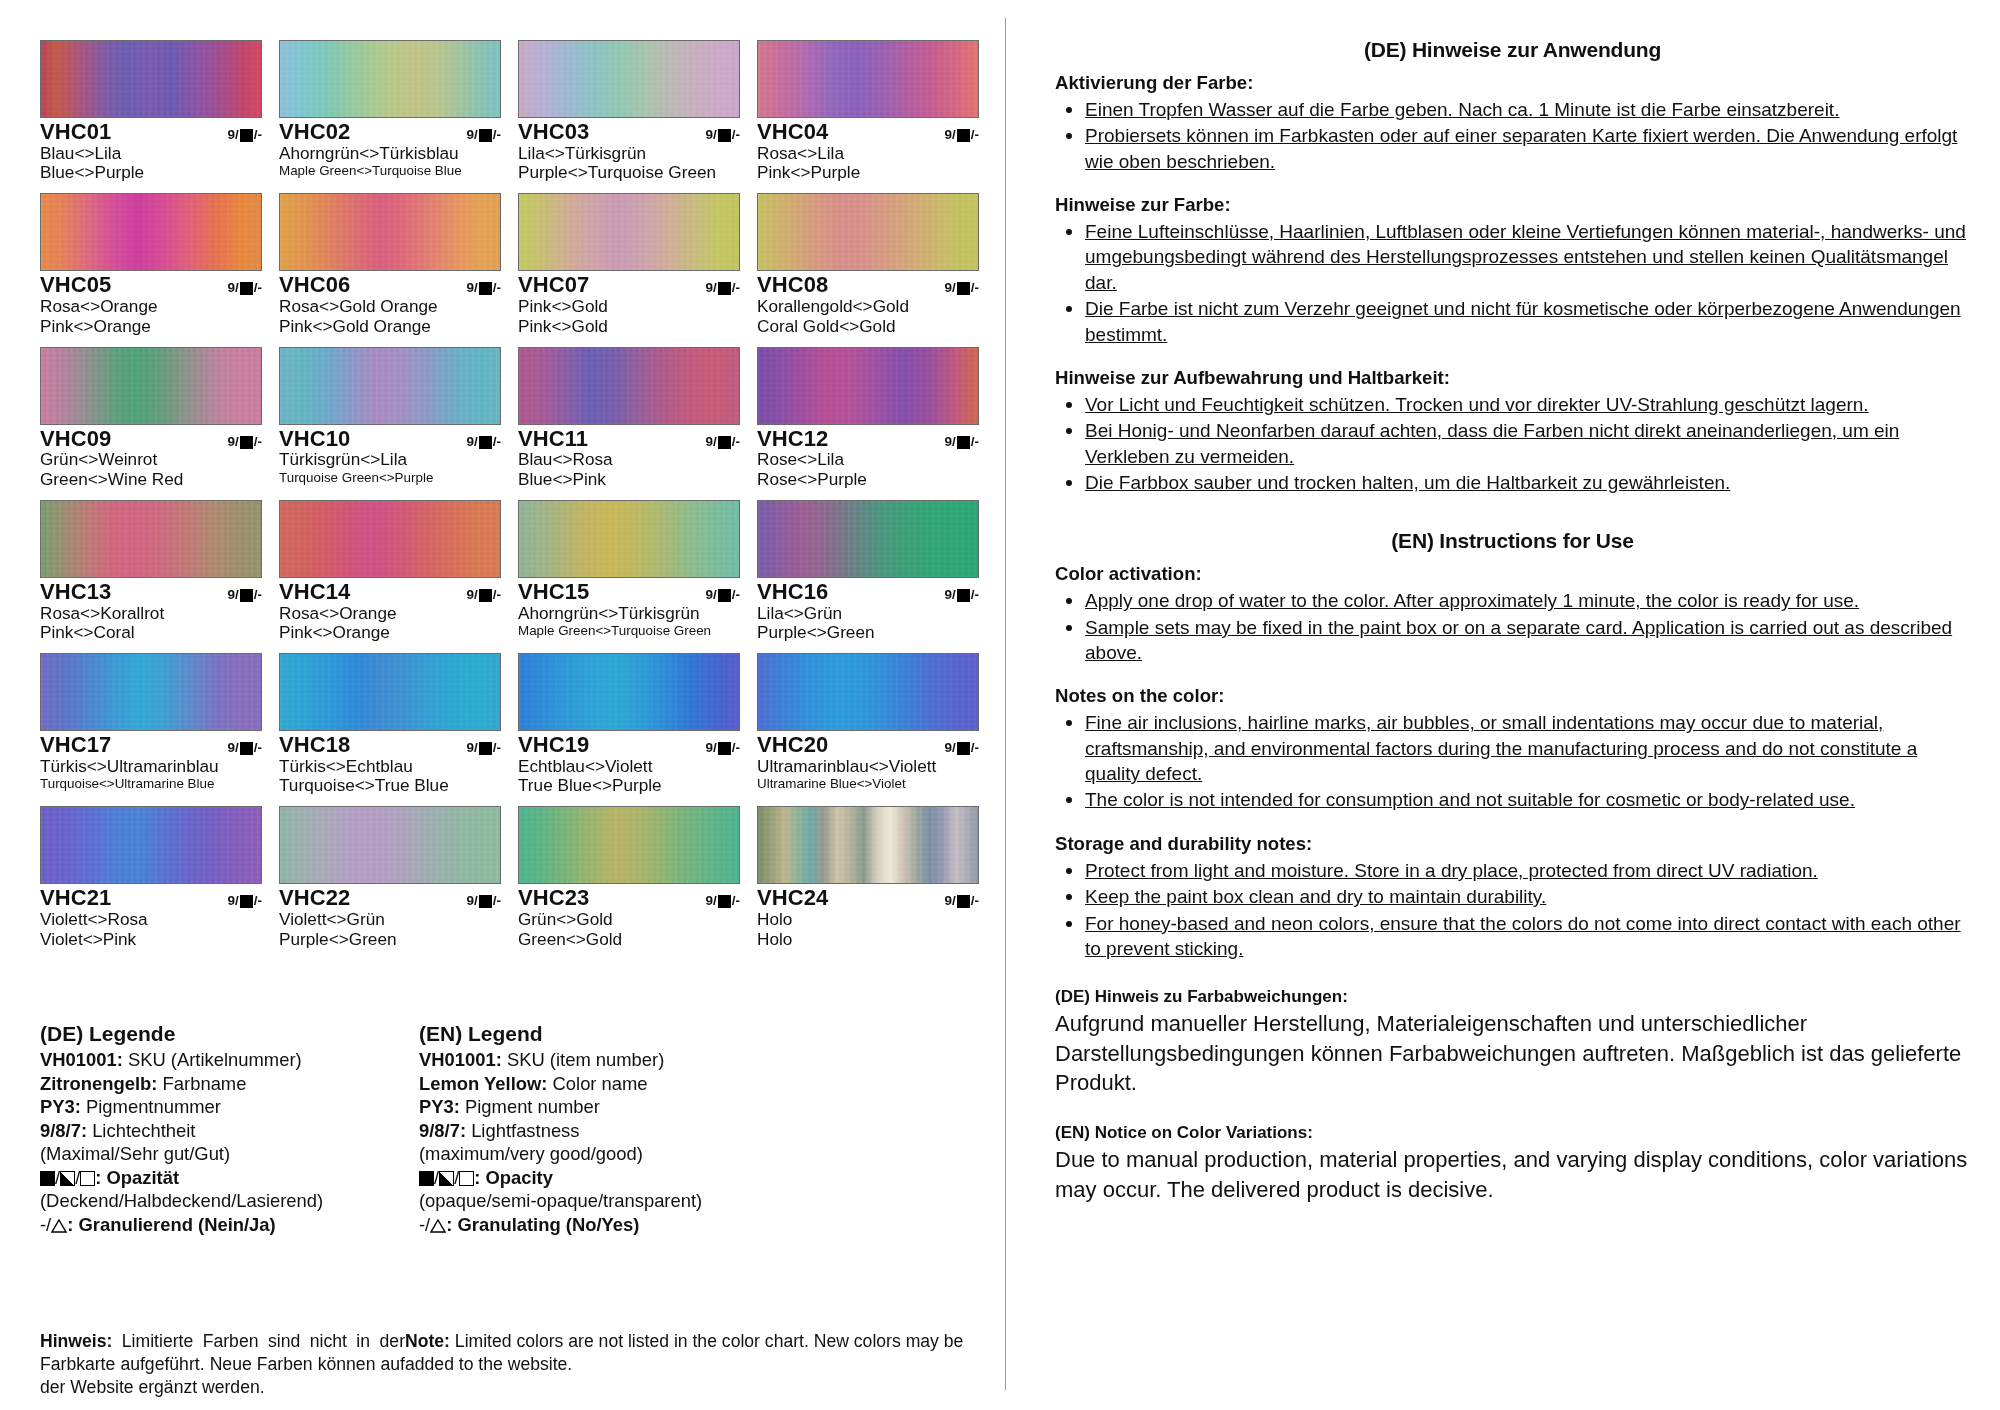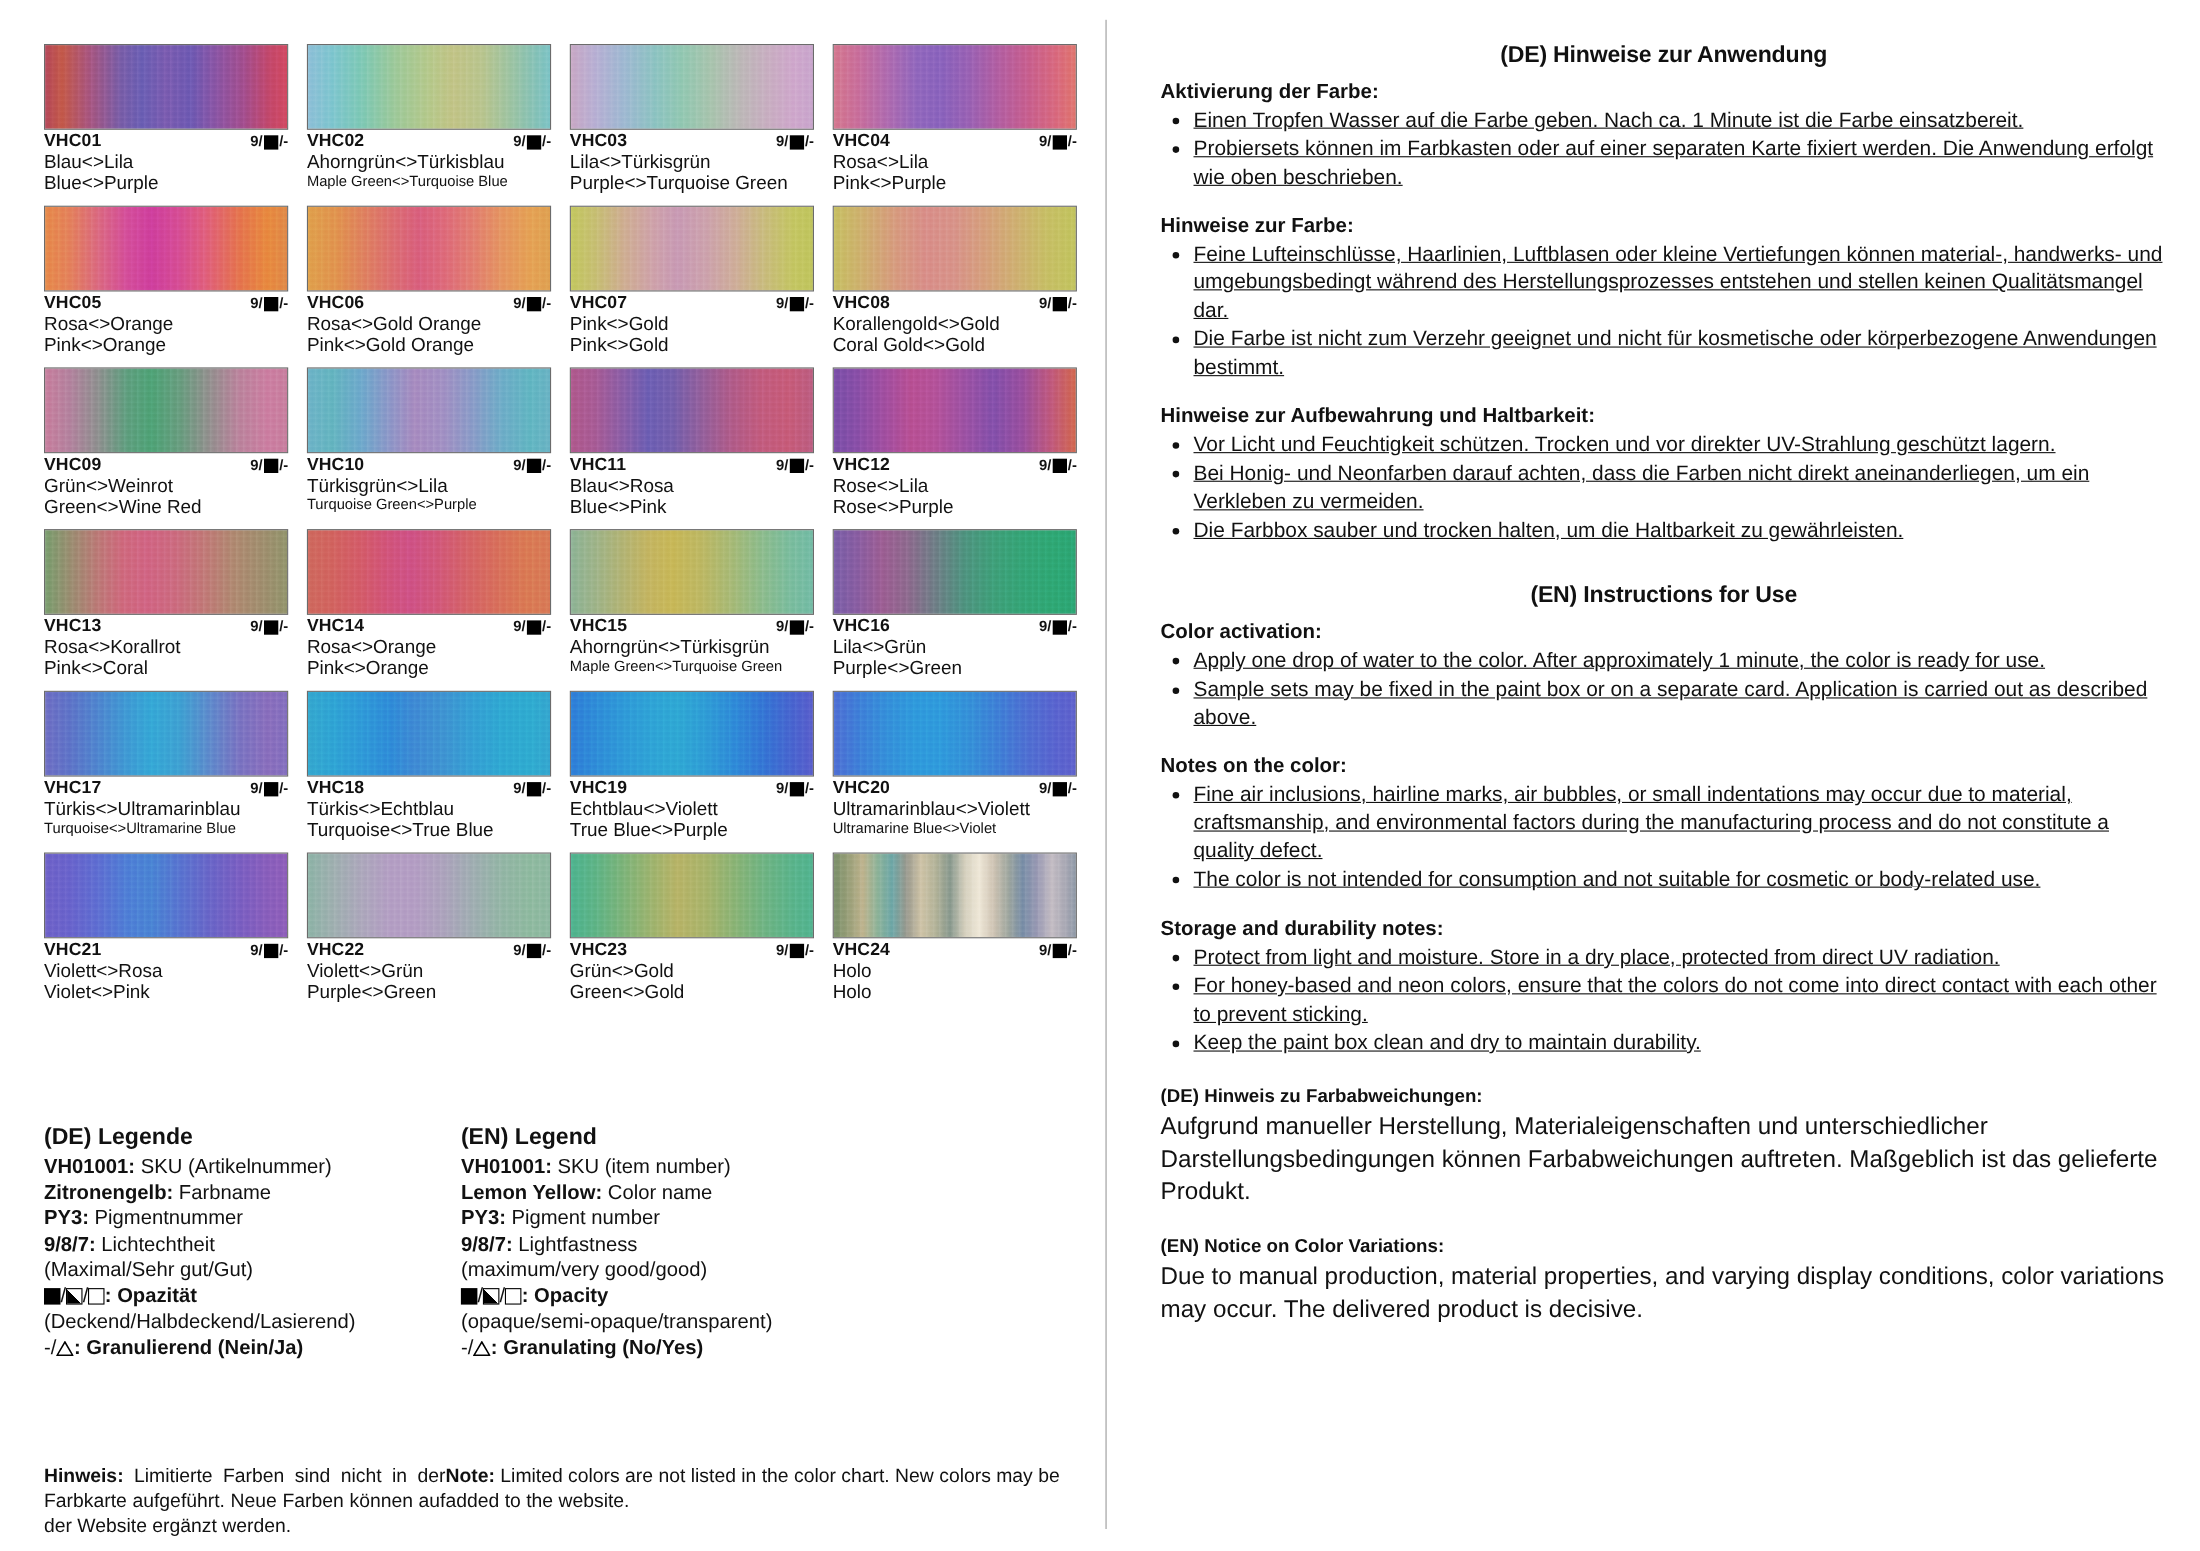--- a/index.html
+++ b/index.html
@@ -42,21 +42,21 @@
     background-image:
       repeating-linear-gradient(90deg, rgba(255,255,255,.22) 0px, rgba(255,255,255,0) 2px, rgba(0,0,0,.10) 4px, rgba(255,255,255,0) 6px),
       repeating-linear-gradient(0deg, rgba(255,255,255,.14) 0px, rgba(0,0,0,.08) 3px, rgba(255,255,255,0) 5px);
     mix-blend-mode:overlay;
   }
   .metarow{
     display:flex;align-items:baseline;justify-content:space-between;
     margin-top:3px;
   }
   .sku{
-    font-size:16px;font-weight:bold;letter-spacing:.1px;
+    font-size:22px;font-weight:bold;letter-spacing:.1px;
     line-height:1.04;
   }
   .props{
     font-size:13.5px;font-weight:600;
     display:flex;align-items:center;gap:0px;white-space:nowrap;
   }
   .opq-box{
     display:inline-block;width:13px;height:13px;background:#000;
     margin:0 1px;position:relative;top:1px;
   }
@@ -469,22 +469,22 @@
           <li>Sample sets may be fixed in the paint box or on a separate card. Application is carried out as described above.</li>
         </ul>
         <div class="h2 sp">Notes on the color:</div>
         <ul class="bul">
           <li>Fine air inclusions, hairline marks, air bubbles, or small indentations may occur due to material, craftsmanship, and environmental factors during the manufacturing process and do not constitute a quality defect.</li>
           <li>The color is not intended for consumption and not suitable for cosmetic or body-related use.</li>
         </ul>
         <div class="h2 sp">Storage and durability notes:</div>
         <ul class="bul">
           <li>Protect from light and moisture. Store in a dry place, protected from direct UV radiation.</li>
+          <li>Keep the paint box clean and dry to maintain durability.</li>
           <li>For honey-based and neon colors, ensure that the colors do not come into direct contact with each other to prevent sticking.</li>
-          <li>Keep the paint box clean and dry to maintain durability.</li>
         </ul>
       </div>
 
     <div class="blk">
       <div class="blk-title">(DE) Hinweis zu Farbabweichungen:</div>
       <div class="para">Aufgrund manueller Herstellung, Materialeigenschaften und unterschiedlicher Darstellungsbedingungen können Farbabweichungen auftreten. Maßgeblich ist das gelieferte Produkt.</div>
     </div>
 
     <div class="blk">
       <div class="blk-title">(EN) Notice on Color Variations:</div>

